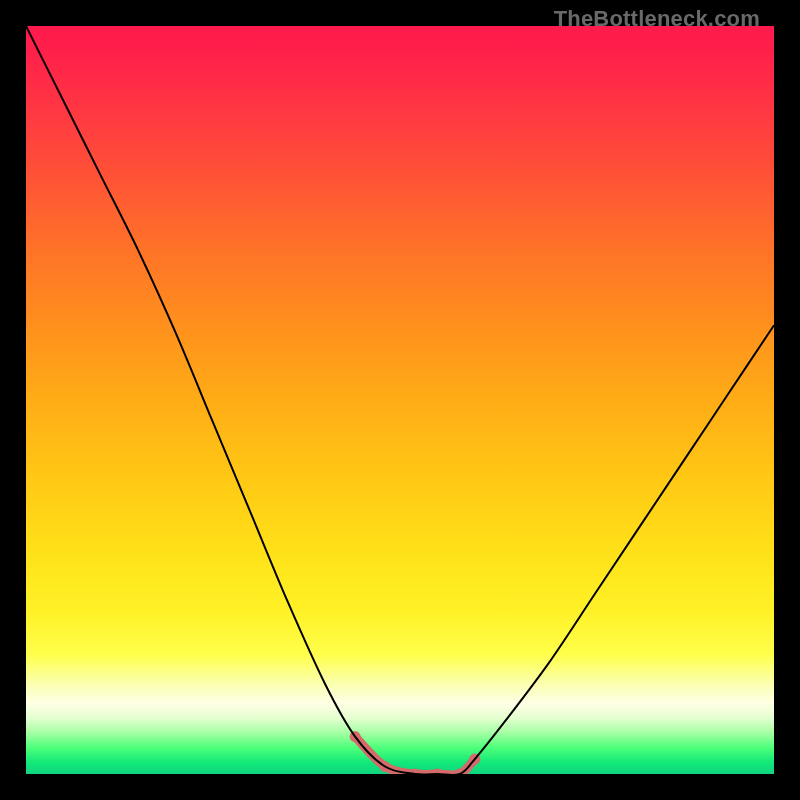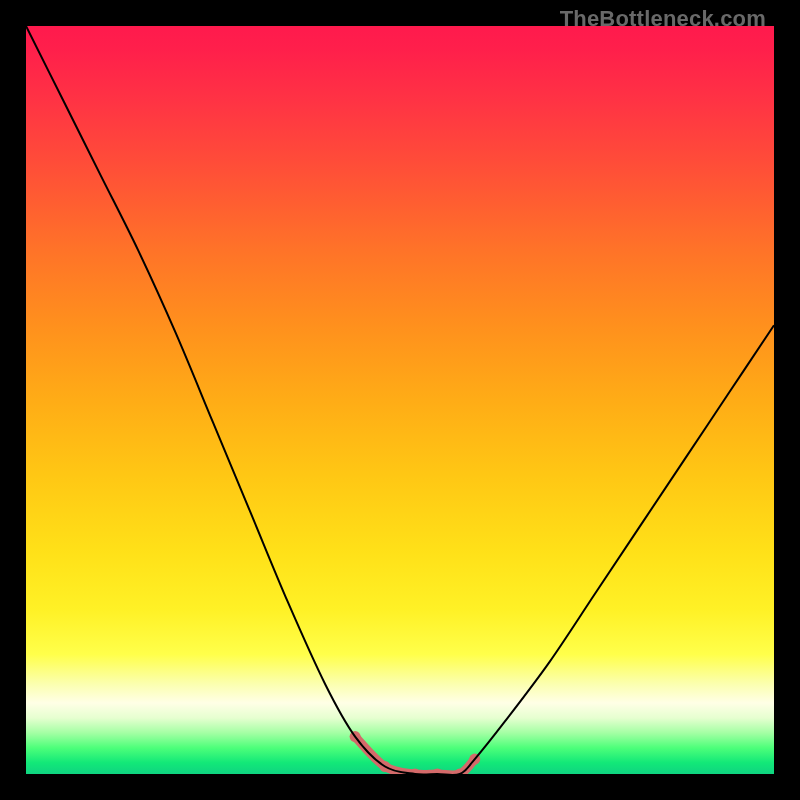--- a/index.html
+++ b/index.html
@@ -13,21 +13,21 @@
   .frame {
     position: absolute;
     left: 26px;
     top: 26px;
     width: 748px;
     height: 748px;
   }
   .watermark {
     position: absolute;
     top: 6px;
-    right: 34px;
+    right: 40px;
     font-family: Arial, Helvetica, sans-serif;
     font-size: 22px;
     font-weight: 600;
     color: #696969;
     letter-spacing: 0.2px;
   }
   svg {
     display: block;
   }
 </style>

